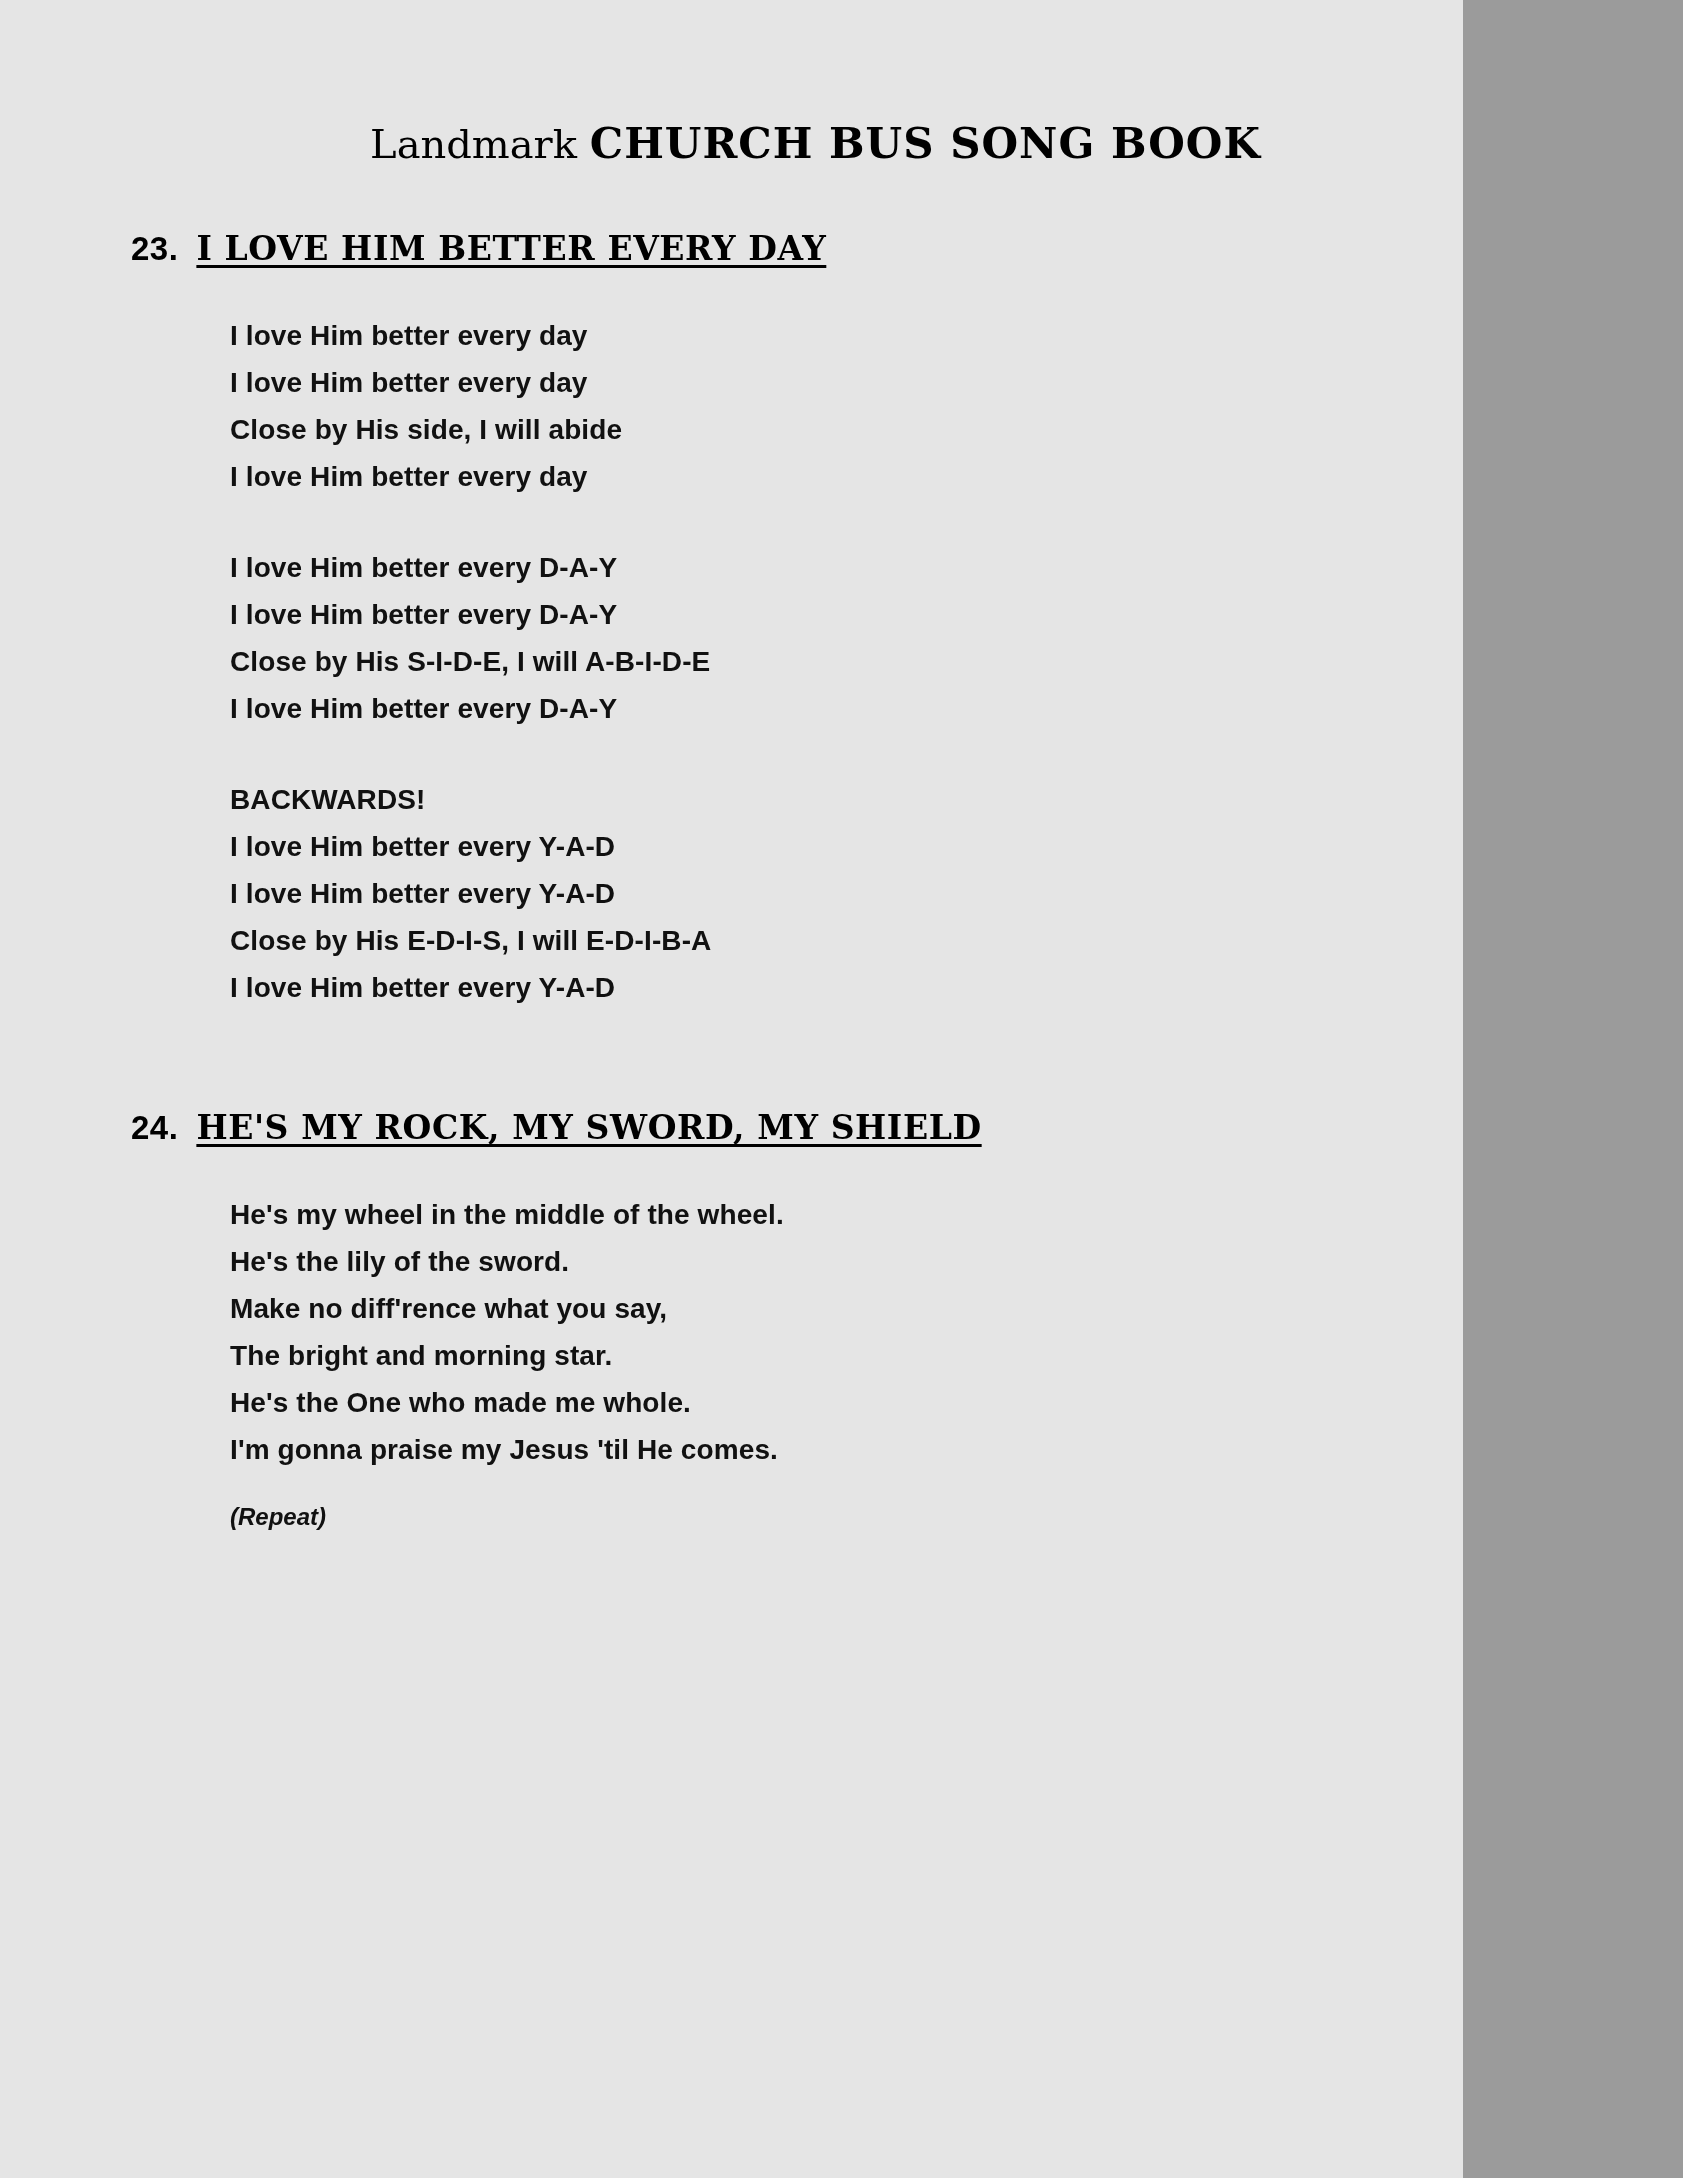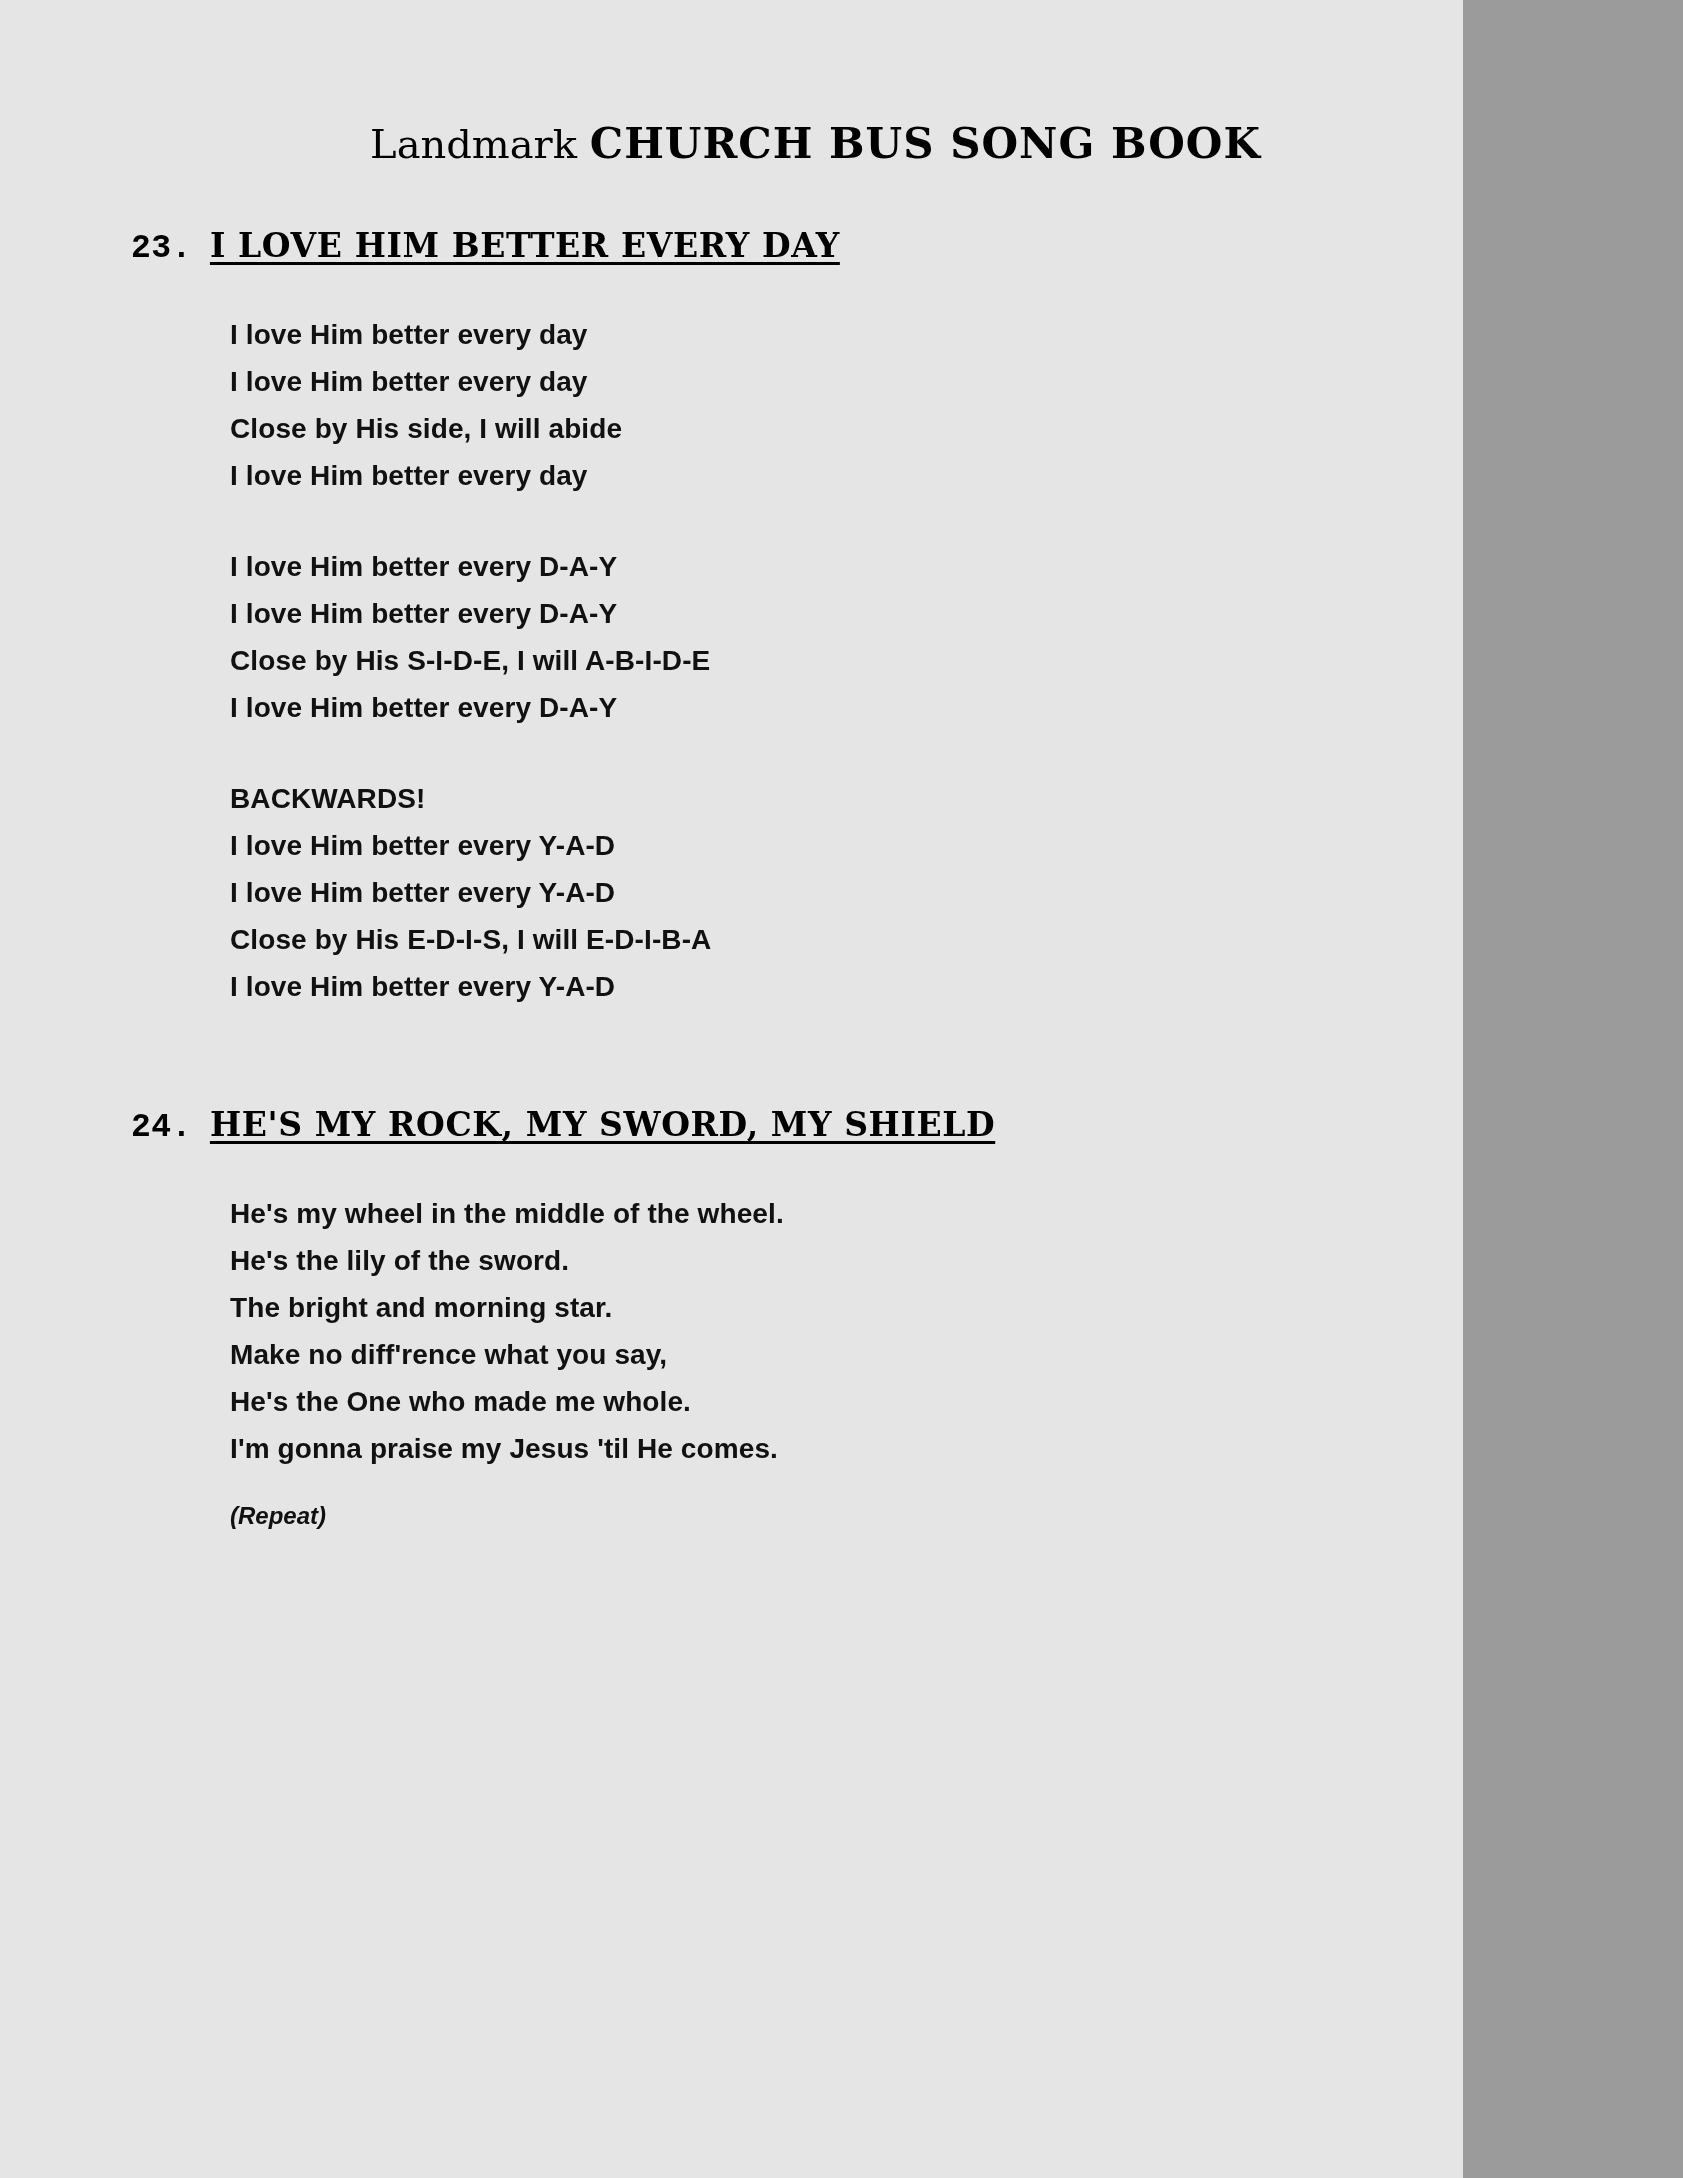--- a/index.html
+++ b/index.html
@@ -59,21 +59,21 @@
   .song {
     position: absolute;
     left: 0;
     width: 1463px;
   }
   .song-title-row {
     padding-left: 131px;
     white-space: nowrap;
   }
   .song-number {
-    font-family: Liberation Mono, monospace;
+    font-family: Liberation Sans, sans-serif;
     font-weight: bold;
     font-size: 33px;
     letter-spacing: 0.5px;
     color: #000;
     display: inline-block;
     vertical-align: baseline;
     margin-top: 20px;
   }
   .song-title {
     font-family: "DejaVu Serif", serif;
@@ -157,22 +157,22 @@
   </div>
 
   <div class="song" id="song-1">
     <div class="song-title-row">
       <span class="song-number">24.</span><span class="song-title">HE'S MY ROCK, MY SWORD, MY SHIELD</span>
     </div>
     <div class="lyrics">
       <div class="stanza">
         <div class="line">He's my wheel in the middle of the wheel.</div>
         <div class="line">He's the lily of the sword.</div>
+        <div class="line">Make no diff'rence what you say,</div>
         <div class="line">The bright and morning star.</div>
-        <div class="line">Make no diff'rence what you say,</div>
         <div class="line">He's the One who made me whole.</div>
         <div class="line">I'm gonna praise my Jesus 'til He comes.</div>
         <div class="repeat-note">(Repeat)</div>
       </div>
     </div>
   </div>
 
 </div>
 
 <div class="right-margin"></div>

